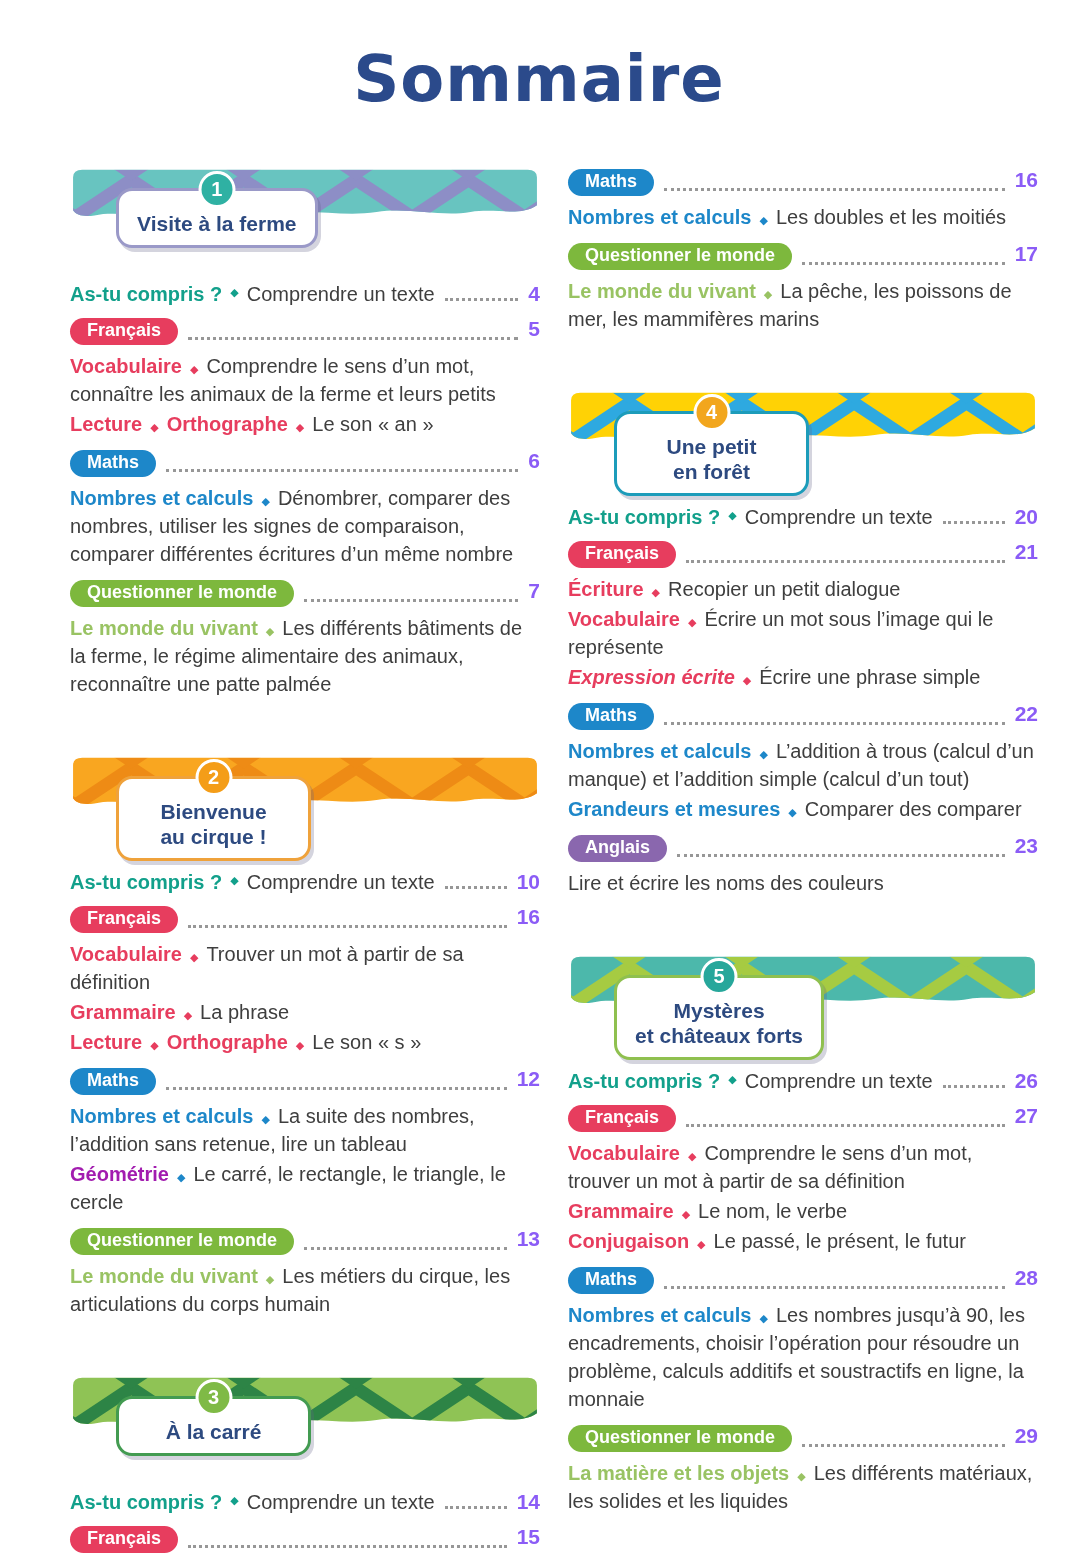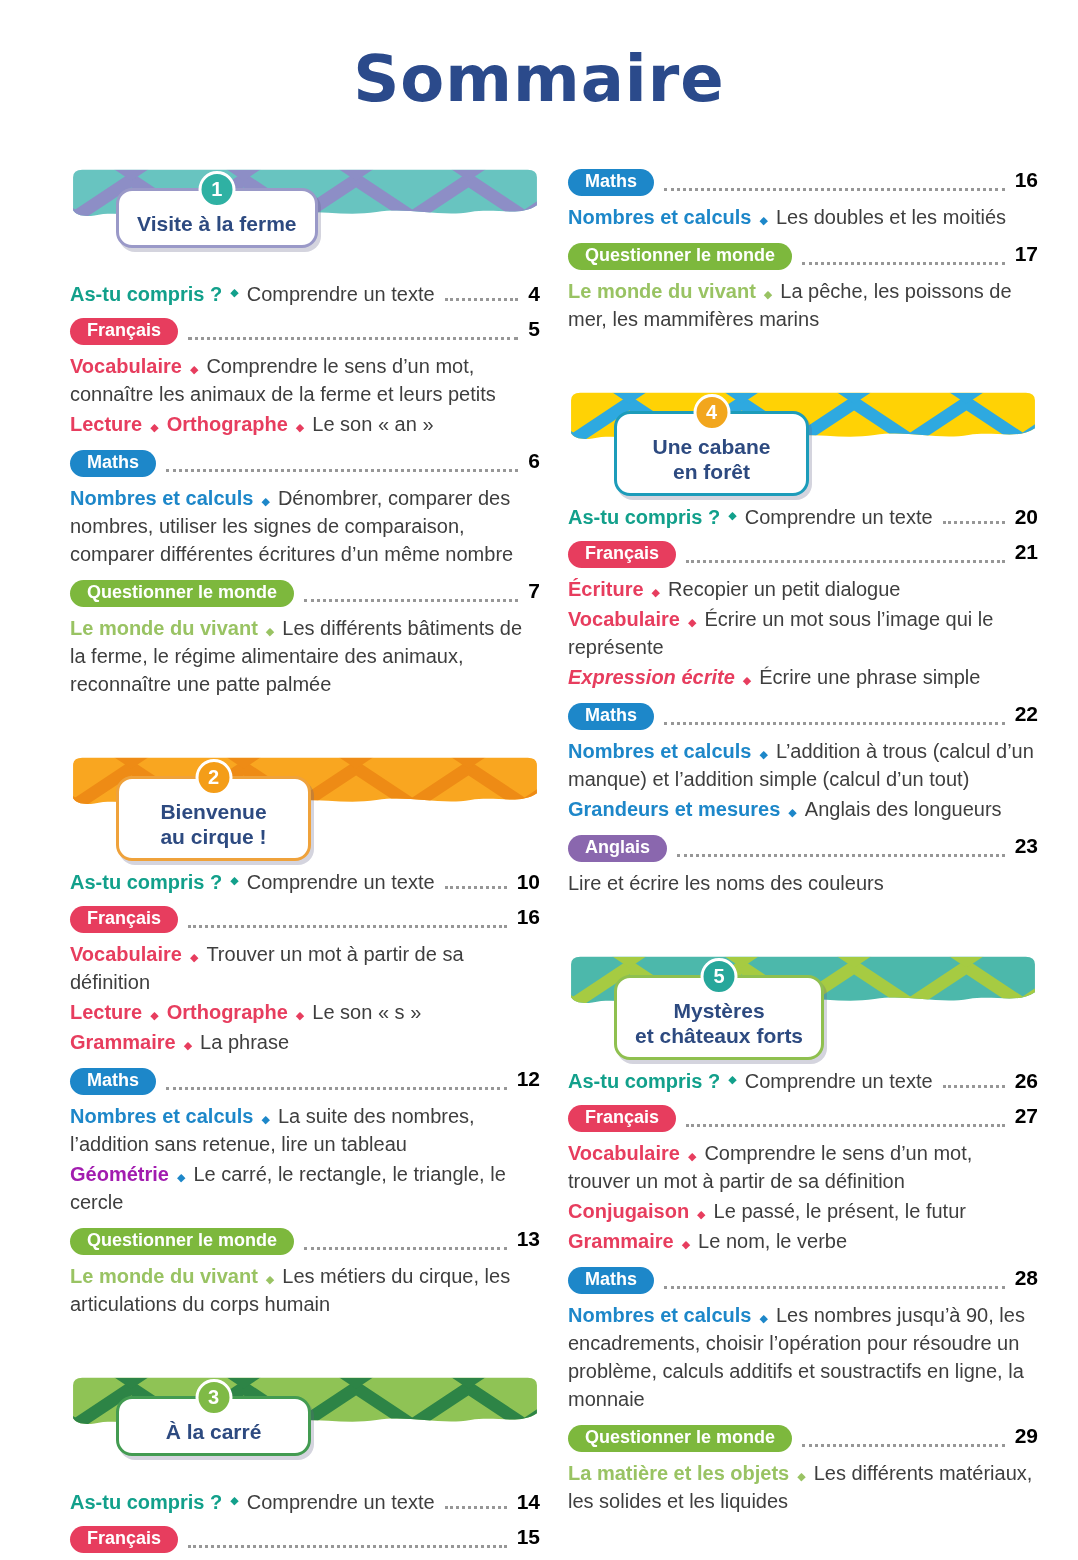--- a/index.html
+++ b/index.html
@@ -42,21 +42,21 @@
   .row { display:flex; align-items:baseline; font-size:20px; }
   .leader-row { margin:9px 0 4px; }
   .pill-row { margin:11px 0 7px; }
   .lead-label { font-weight:bold; white-space:nowrap; }
   .bullet { font-size:11px; margin:0 8px; align-self:center; transform:translateY(-2px); }
   .row-text { white-space:nowrap; }
   .leader {
     flex:1; min-width:18px; height:4px;
     border-bottom:3px dotted #979797; margin:0 10px 5px; align-self:flex-end;
   }
-  .page-num { font-weight:bold; color:#000000; font-size:21px; }
+  .page-num { font-weight:bold; color:#8b5cf6; font-size:21px; }
   .pill {
     color:#fff; font-weight:bold; font-size:18px;
     padding:2px 17px 4px; border-radius:999px; white-space:nowrap;
   }
   .detail { font-size:20px; line-height:1.40; margin:2px 0; }
   .detail .seg-label { font-weight:bold; }
   .plain { font-size:20px; line-height:1.40; margin:2px 0; }
 </style>
 </head>
 <body>
@@ -138,22 +138,22 @@
         <span class="row-text">Comprendre un texte</span>
         <span class="leader"></span>
         <span class="page-num">10</span>
       </div>
       <div class="row pill-row">
         <span class="pill" style="background: rgb(231, 61, 94);">Français</span>
         <span class="leader"></span>
         <span class="page-num">16</span>
       </div>
       <div class="detail"><span class="seg-label" style="color: rgb(231, 61, 94);">Vocabulaire</span><span class="bullet" style="color: rgb(231, 61, 94);">◆</span><span>Trouver un mot à partir de sa définition</span></div>
+      <div class="detail"><span class="seg-label" style="color: rgb(231, 61, 94);">Grammaire</span><span class="bullet" style="color: rgb(231, 61, 94);">◆</span><span>La phrase</span></div>
       <div class="detail"><span class="seg-label" style="color: rgb(231, 61, 94);">Lecture</span><span class="bullet" style="color: rgb(231, 61, 94);">◆</span><span class="seg-label" style="color: rgb(231, 61, 94);">Orthographe</span><span class="bullet" style="color: rgb(231, 61, 94);">◆</span><span>Le son « s »</span></div>
-      <div class="detail"><span class="seg-label" style="color: rgb(231, 61, 94);">Grammaire</span><span class="bullet" style="color: rgb(231, 61, 94);">◆</span><span>La phrase</span></div>
       <div class="row pill-row">
         <span class="pill" style="background: rgb(29, 135, 201);">Maths</span>
         <span class="leader"></span>
         <span class="page-num">12</span>
       </div>
       <div class="detail"><span class="seg-label" style="color: rgb(29, 135, 201);">Nombres et calculs</span><span class="bullet" style="color: rgb(29, 135, 201);">◆</span><span>La suite des nombres, l’addition sans retenue, lire un tableau</span></div>
       <div class="detail"><span class="seg-label" style="color: #a21caf;">Géométrie</span><span class="bullet" style="color: rgb(29, 135, 201);">◆</span><span>Le carré, le rectangle, le triangle, le cercle</span></div>
       <div class="row pill-row">
         <span class="pill" style="background: rgb(125, 184, 61);">Questionner le monde</span>
         <span class="leader"></span>
@@ -215,21 +215,21 @@
           </defs>
           <path d="M12,2 H448 Q457,2 457,11 V44 C440,58 418,47 392,52 C362,58 332,46 300,52 C268,58 238,48 204,54 C170,60 140,50 108,55 C76,60 46,50 24,56 C14,58 6,56 3,50 V11 Q3,2 12,2 Z" fill="#ffd205"></path>
           <g clip-path="url(#bclip4)" fill="none" stroke="#2ea9e0" stroke-width="14">
             <polyline points="-50,14 5,58 60,14 115,58 170,14 225,58 280,14 335,58 390,14 445,58 500,14"></polyline>
             <polyline points="-50,14 5,58 60,14 115,58 170,14 225,58 280,14 335,58 390,14 445,58 500,14" transform="translate(55,-52)"></polyline>
           </g>
         </svg>
         <div class="banner-card" style="border-color: rgb(29, 156, 186);">
           <div class="banner-badge" style="background: rgb(242, 166, 29);">4</div>
           <div class="banner-title">
-            <div>Une cabane</div>
+            <div>Une petit</div>
             <div>en forêt</div>
           </div>
         </div>
       </div>
       <div class="row leader-row">
         <span class="lead-label" style="color: rgb(18, 160, 139);">As-tu compris ?</span>
         <span class="bullet" style="color: rgb(18, 160, 139);">◆</span>
         <span class="row-text">Comprendre un texte</span>
         <span class="leader"></span>
         <span class="page-num">20</span>
@@ -241,21 +241,21 @@
       </div>
       <div class="detail"><span class="seg-label" style="color: rgb(231, 61, 94);">Écriture</span><span class="bullet" style="color: rgb(231, 61, 94);">◆</span><span>Recopier un petit dialogue</span></div>
       <div class="detail"><span class="seg-label" style="color: rgb(231, 61, 94);">Vocabulaire</span><span class="bullet" style="color: rgb(231, 61, 94);">◆</span><span>Écrire un mot sous l’image qui le représente</span></div>
       <div class="detail"><span class="seg-label" style="color: rgb(231, 61, 94); font-style: italic;">Expression écrite</span><span class="bullet" style="color: rgb(231, 61, 94);">◆</span><span>Écrire une phrase simple</span></div>
       <div class="row pill-row">
         <span class="pill" style="background: rgb(29, 135, 201);">Maths</span>
         <span class="leader"></span>
         <span class="page-num">22</span>
       </div>
       <div class="detail"><span class="seg-label" style="color: rgb(29, 135, 201);">Nombres et calculs</span><span class="bullet" style="color: rgb(29, 135, 201);">◆</span><span>L’addition à trous (calcul d’un manque) et l’addition simple (calcul d’un tout)</span></div>
-      <div class="detail"><span class="seg-label" style="color: rgb(29, 135, 201);">Grandeurs et mesures</span><span class="bullet" style="color: rgb(29, 135, 201);">◆</span><span>Anglais des longueurs</span></div>
+      <div class="detail"><span class="seg-label" style="color: rgb(29, 135, 201);">Grandeurs et mesures</span><span class="bullet" style="color: rgb(29, 135, 201);">◆</span><span>Comparer des comparer</span></div>
       <div class="row pill-row">
         <span class="pill" style="background: rgb(138, 103, 174);">Anglais</span>
         <span class="leader"></span>
         <span class="page-num">23</span>
       </div>
       <div class="plain">Lire et écrire les noms des couleurs</div>
       <div class="banner banner-gap">
         <svg class="banner-svg" viewBox="0 0 460 78" preserveAspectRatio="none">
           <defs>
             <clipPath id="bclip5">
@@ -282,22 +282,22 @@
         <span class="row-text">Comprendre un texte</span>
         <span class="leader"></span>
         <span class="page-num">26</span>
       </div>
       <div class="row pill-row">
         <span class="pill" style="background: rgb(231, 61, 94);">Français</span>
         <span class="leader"></span>
         <span class="page-num">27</span>
       </div>
       <div class="detail"><span class="seg-label" style="color: rgb(231, 61, 94);">Vocabulaire</span><span class="bullet" style="color: rgb(231, 61, 94);">◆</span><span>Comprendre le sens d’un mot, trouver un mot à partir de sa définition</span></div>
+      <div class="detail"><span class="seg-label" style="color: rgb(231, 61, 94);">Grammaire</span><span class="bullet" style="color: rgb(231, 61, 94);">◆</span><span>Le nom, le verbe</span></div>
       <div class="detail"><span class="seg-label" style="color: rgb(231, 61, 94);">Conjugaison</span><span class="bullet" style="color: rgb(231, 61, 94);">◆</span><span>Le passé, le présent, le futur</span></div>
-      <div class="detail"><span class="seg-label" style="color: rgb(231, 61, 94);">Grammaire</span><span class="bullet" style="color: rgb(231, 61, 94);">◆</span><span>Le nom, le verbe</span></div>
       <div class="row pill-row">
         <span class="pill" style="background: rgb(29, 135, 201);">Maths</span>
         <span class="leader"></span>
         <span class="page-num">28</span>
       </div>
       <div class="detail"><span class="seg-label" style="color: rgb(29, 135, 201);">Nombres et calculs</span><span class="bullet" style="color: rgb(29, 135, 201);">◆</span><span>Les nombres jusqu’à 90, les encadrements, choisir l’opération pour résoudre un problème, calculs additifs et soustractifs en ligne, la monnaie</span></div>
       <div class="row pill-row">
         <span class="pill" style="background: rgb(125, 184, 61);">Questionner le monde</span>
         <span class="leader"></span>
         <span class="page-num">29</span>

